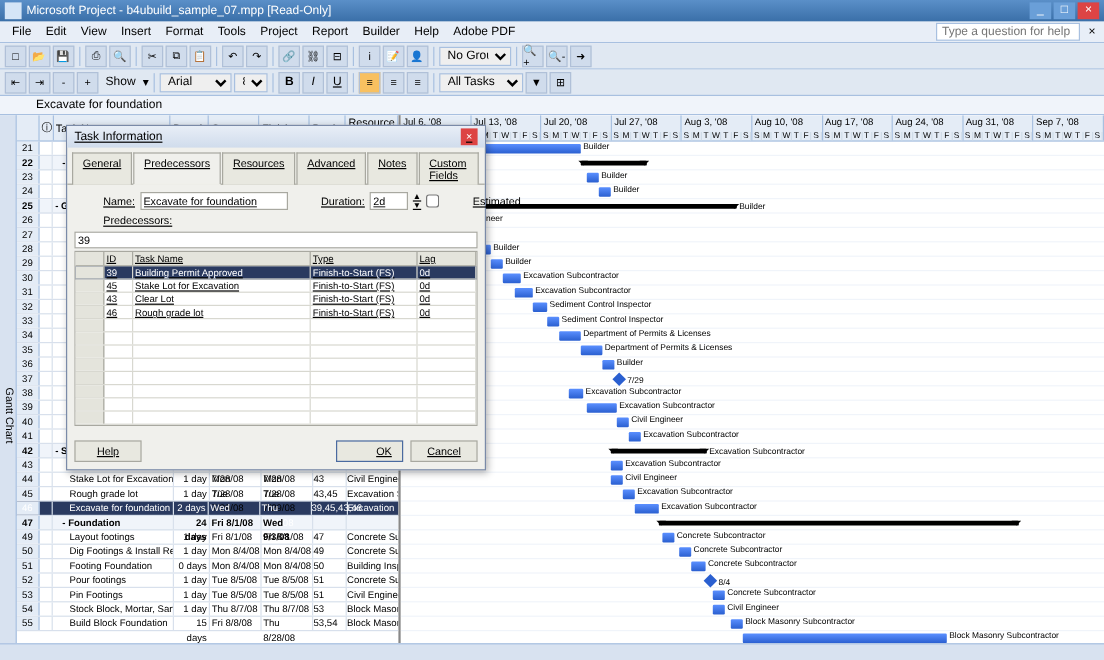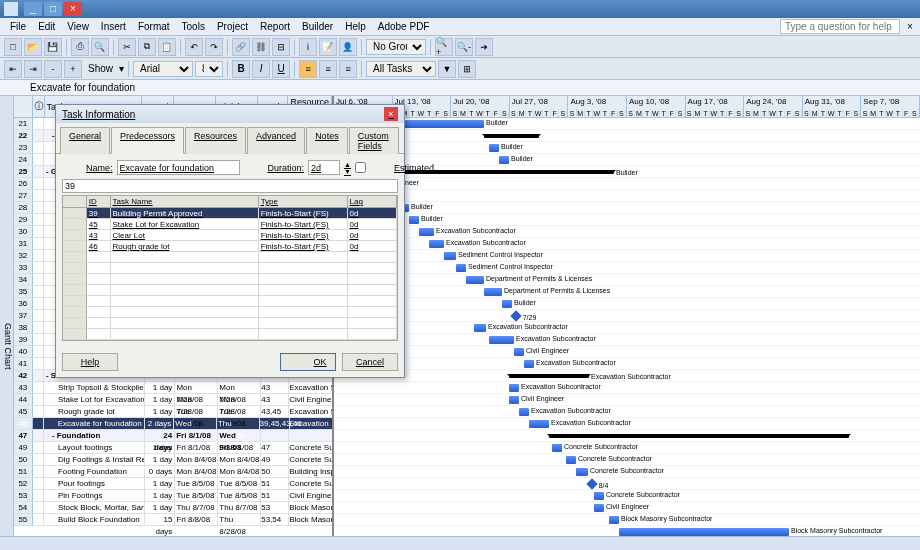--- a/index.html
+++ b/index.html
@@ -104,20 +104,21 @@
 .dialog .dbtn.ok { border: 1px solid #4a6aa0; padding-left: 24px; }
 
 
 .statusbar { position: absolute; bottom: 0; left: 0; right: 0; height: 14px; background: #d8e2f0; border-top: 1px solid #a8c0e0; }
 </style>
 </head>
 <body>
 
 <div class="titlebar">
   <div class="app-icon"></div>
+  <div class="title">Microsoft Project - b4ubuild_sample_07.mpp [Read-Only]</div>
   <div class="wbtn">_</div>
   <div class="wbtn">□</div>
   <div class="wbtn close">×</div>
 </div>
 
 <div class="menubar">
   <span class="mi">File</span>
   <span class="mi">Edit</span>
   <span class="mi">View</span>
   <span class="mi">Insert</span>
@@ -839,20 +840,23 @@
   <div class="dbody">
     <div class="drow">
       <label>Name:</label>
       <input type="text" style="flex: 1 1 0%;" value="Excavate for foundation">
       <label>Duration:</label>
       <input type="text" style="width: 32px;" value="2d">
       <span style="font-size:7px;line-height:7px;">▲<br>▼</span>
       <input type="checkbox" style="">
       <label>Estimated</label>
     </div>
+    <div class="drow">
+      <label>Predecessors:</label>
+    </div>
     <input type="text" style="width: 100%; border: 1px solid rgb(168, 168, 160); height: 14px; font-size: 9px; padding: 0px 2px;" value="39">
     <div class="ptable">
       <div class="ph">
         <div class="pc id rh"></div>
         <div class="pc id">ID</div>
         <div class="pc tn">Task Name</div>
         <div class="pc ty">Type</div>
         <div class="pc lg">Lag</div>
       </div>
       <div id="pred-rows">

